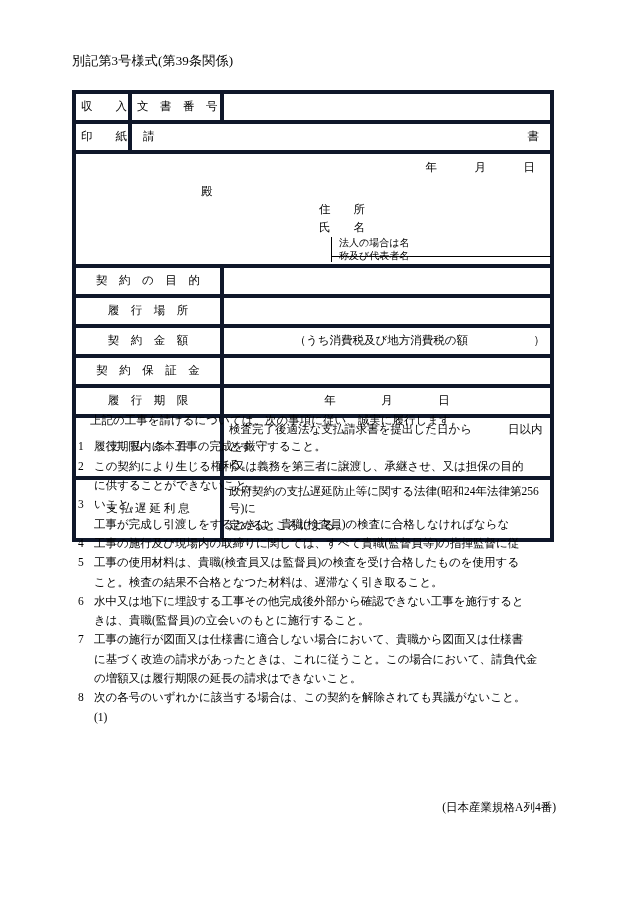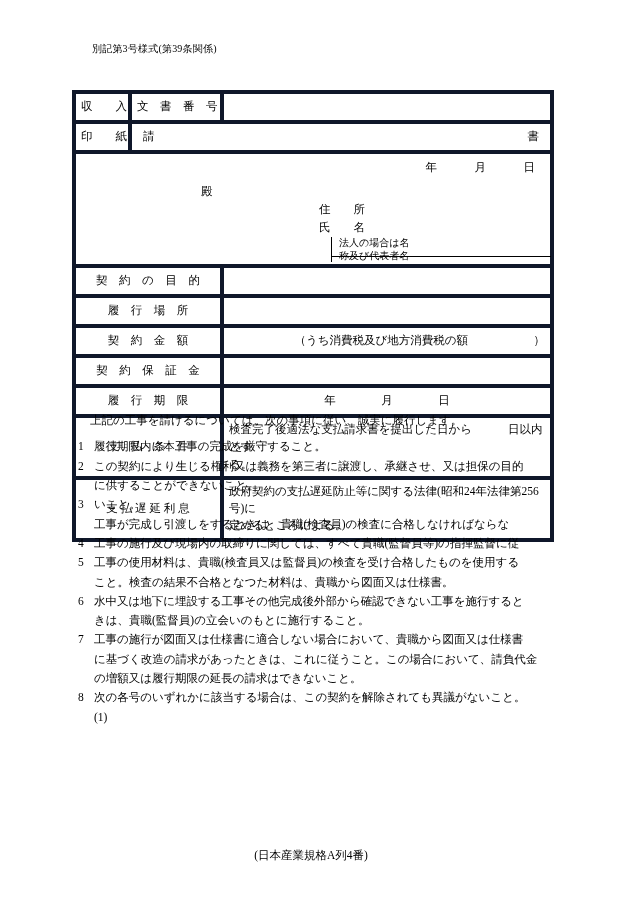--- a/index.html
+++ b/index.html
@@ -18,24 +18,23 @@
   }
   .page {
     position: absolute;
     left: 0; top: 0;
     width: 630px;
     height: 903px;
   }
   .doc-title {
     position: absolute;
     left: 72px;
-    top: 42px;
-    font-size: 10px;
+    top: 52px;
+    font-size: 13px;
     letter-spacing: 0.2px;
-    margin-left: 20px;
   }
   .sub-title {
     position: absolute;
     left: 72px;
     top: 70px;
     width: 478px;
     text-align: center;
     font-size: 11.5px;
   }
   table.form {
@@ -153,26 +152,25 @@
     padding-left: 52px;
     margin-bottom: 0px;
   }
   .subitem .num {
     position: absolute;
     left: 22px;
     top: 0;
   }
   .footer-note {
     position: absolute;
-    left: 72px;
+    left: 78px;
     top: 800px;
     width: 478px;
-    text-align: center;
+    text-align: right;
     font-size: 11.5px;
-    margin-top: 48px;
   }
   .sp-w { letter-spacing: 0.5em; }
 </style>
 </head>
 <body>
 
 <div class="page">
 
   <div class="doc-title">別記第3号様式(第39条関係)</div>
 
@@ -291,21 +289,21 @@
     </div>
 
     <div class="item">
       <span class="num">4</span>
       <div>工事の施行及び現場内の取締りに関しては、すべて貴職(監督員等)の指揮監督に従</div>
     </div>
 
     <div class="item">
       <span class="num">5</span>
       <div>工事の使用材料は、貴職(検査員又は監督員)の検査を受け合格したものを使用する</div>
-      <div>こと。検査の結果不合格となつた材料は、貴職から図面又は仕様書。</div>
+      <div>こと。検査の結果不合格となつた材料は、遅滞なく引き取ること。</div>
     </div>
 
     <div class="item">
       <span class="num">6</span>
       <div>水中又は地下に埋設する工事その他完成後外部から確認できない工事を施行すると</div>
       <div>きは、貴職(監督員)の立会いのもとに施行すること。</div>
     </div>
 
     <div class="item">
       <span class="num">7</span>

